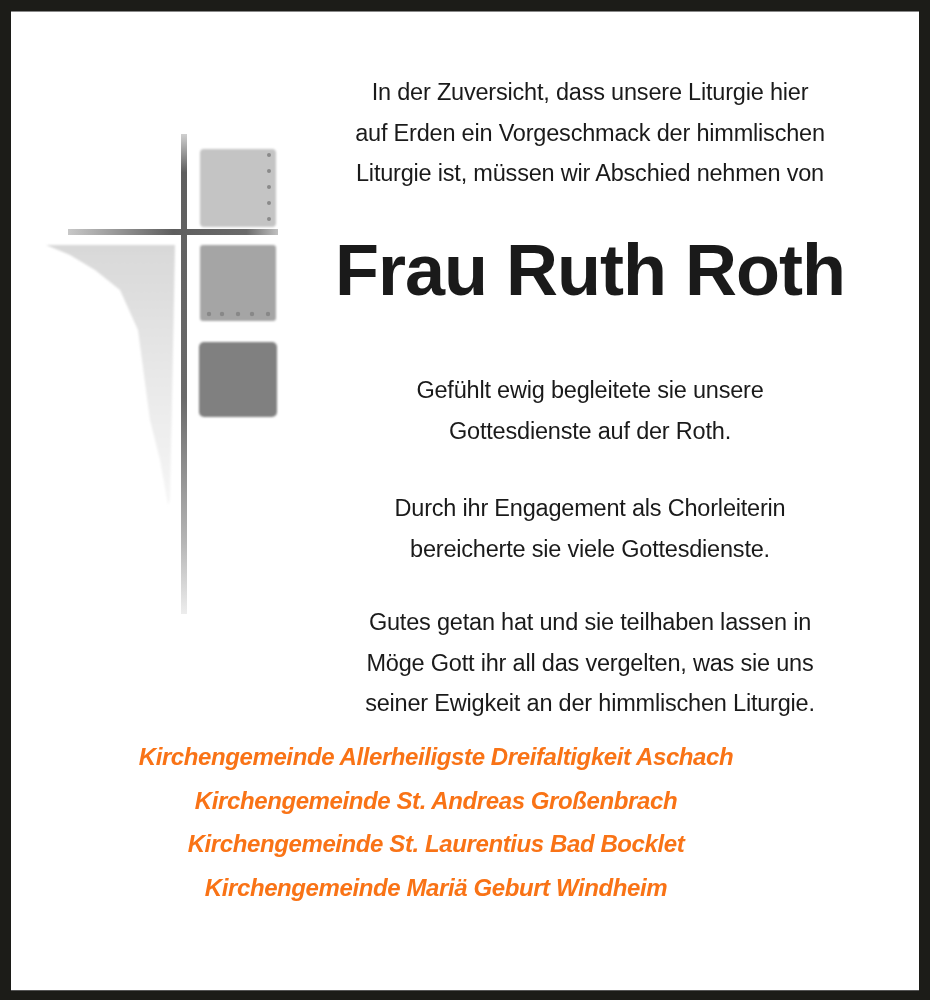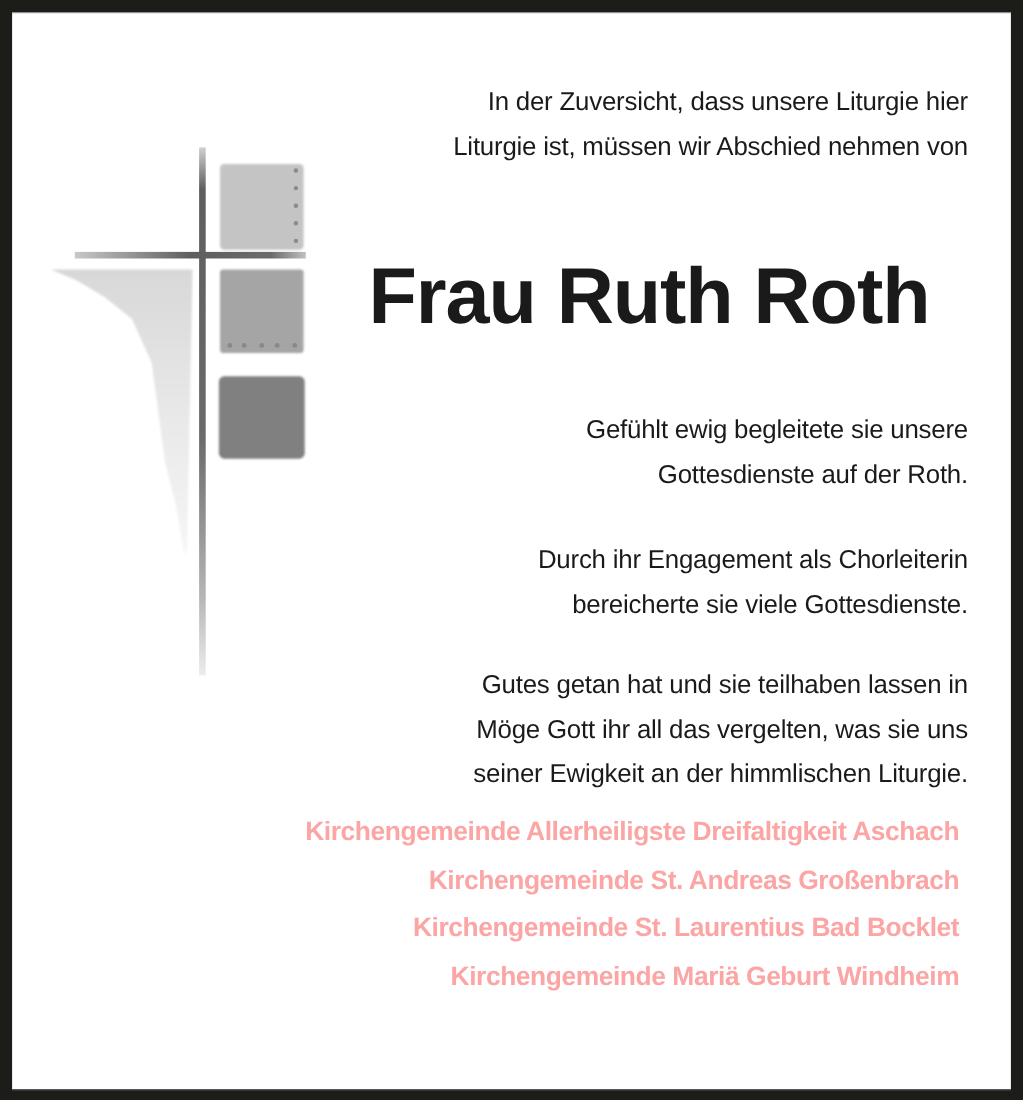--- a/index.html
+++ b/index.html
@@ -6,22 +6,22 @@
   body { width:930px; height:1000px; background:#1c1c18; position:relative; overflow:hidden; font-family:"Liberation Sans", "DejaVu Sans", sans-serif; }
   .panel { position:absolute; left:11px; top:11px; width:908px; height:978px; background:#ffffff; border-top:1px solid #888; border-bottom:1px solid #555; }
   .art { position:absolute; left:0; top:0; width:930px; height:1000px; }
   .text-col { position:absolute; left:300px; width:580px; text-align:center; color:#1a1a1a; }
   .intro { top:72px; font-size:23.5px; line-height:40.5px; letter-spacing:-0.2px; }
   .name { top:224px; font-size:72px; line-height:92px; font-weight:700; letter-spacing:-1px; }
   .para { font-size:23.5px; line-height:40.5px; letter-spacing:-0.2px;margin-top:32px; }
   .p1 { top:338px; }
   .p2 { top:456px; }
   .p3 { top:570px; }
-  .line { display:block; white-space:nowrap;text-align:right; }
-  .parishes { position:absolute; left:0; width:872px; top:735px; text-align:center; font-weight:700; font-size:24px; line-height:43.5px; color:#fca5a5; letter-spacing:-0.4px; }
+  .line { display:block; white-space:nowrap; }
+  .parishes { position:absolute; left:0; width:872px; top:735px; text-align:center; font-weight:700; font-size:24px; line-height:43.5px; color:#f97316; letter-spacing:-0.4px;font-style:italic; }
 </style>
 </head>
 <body>
 
 <div class="panel"></div>
 
 <svg class="art" viewBox="0 0 930 1000" xmlns="http://www.w3.org/2000/svg">
   <defs>
     <linearGradient id="vfade" x1="0" y1="0" x2="0" y2="1">
       <stop offset="0" stop-color="#d0d0d0"></stop>
@@ -65,20 +65,21 @@
       <circle cx="268" cy="314" r="2.2"></circle>
   </g>
   <rect x="199" y="342" width="78" height="75" rx="5" fill="#808080" filter="url(#soft)"></rect>
 
   <rect x="181" y="134" width="6" height="480" fill="url(#vfade)"></rect>
   <rect x="68" y="229" width="210" height="6" fill="url(#hfade)"></rect>
 </svg>
 
 <div class="text-col intro">
   <span class="line">In der Zuversicht, dass unsere Liturgie hier</span>
+  <span class="line">auf Erden ein Vorgeschmack der himmlischen</span>
   <span class="line">Liturgie ist, müssen wir Abschied nehmen von</span>
 </div>
 
 <div class="text-col name">Frau Ruth Roth</div>
 
 <div class="text-col para p1">
   <span class="line">Gefühlt ewig begleitete sie unsere</span>
   <span class="line">Gottesdienste auf der Roth.</span>
 </div>
 

